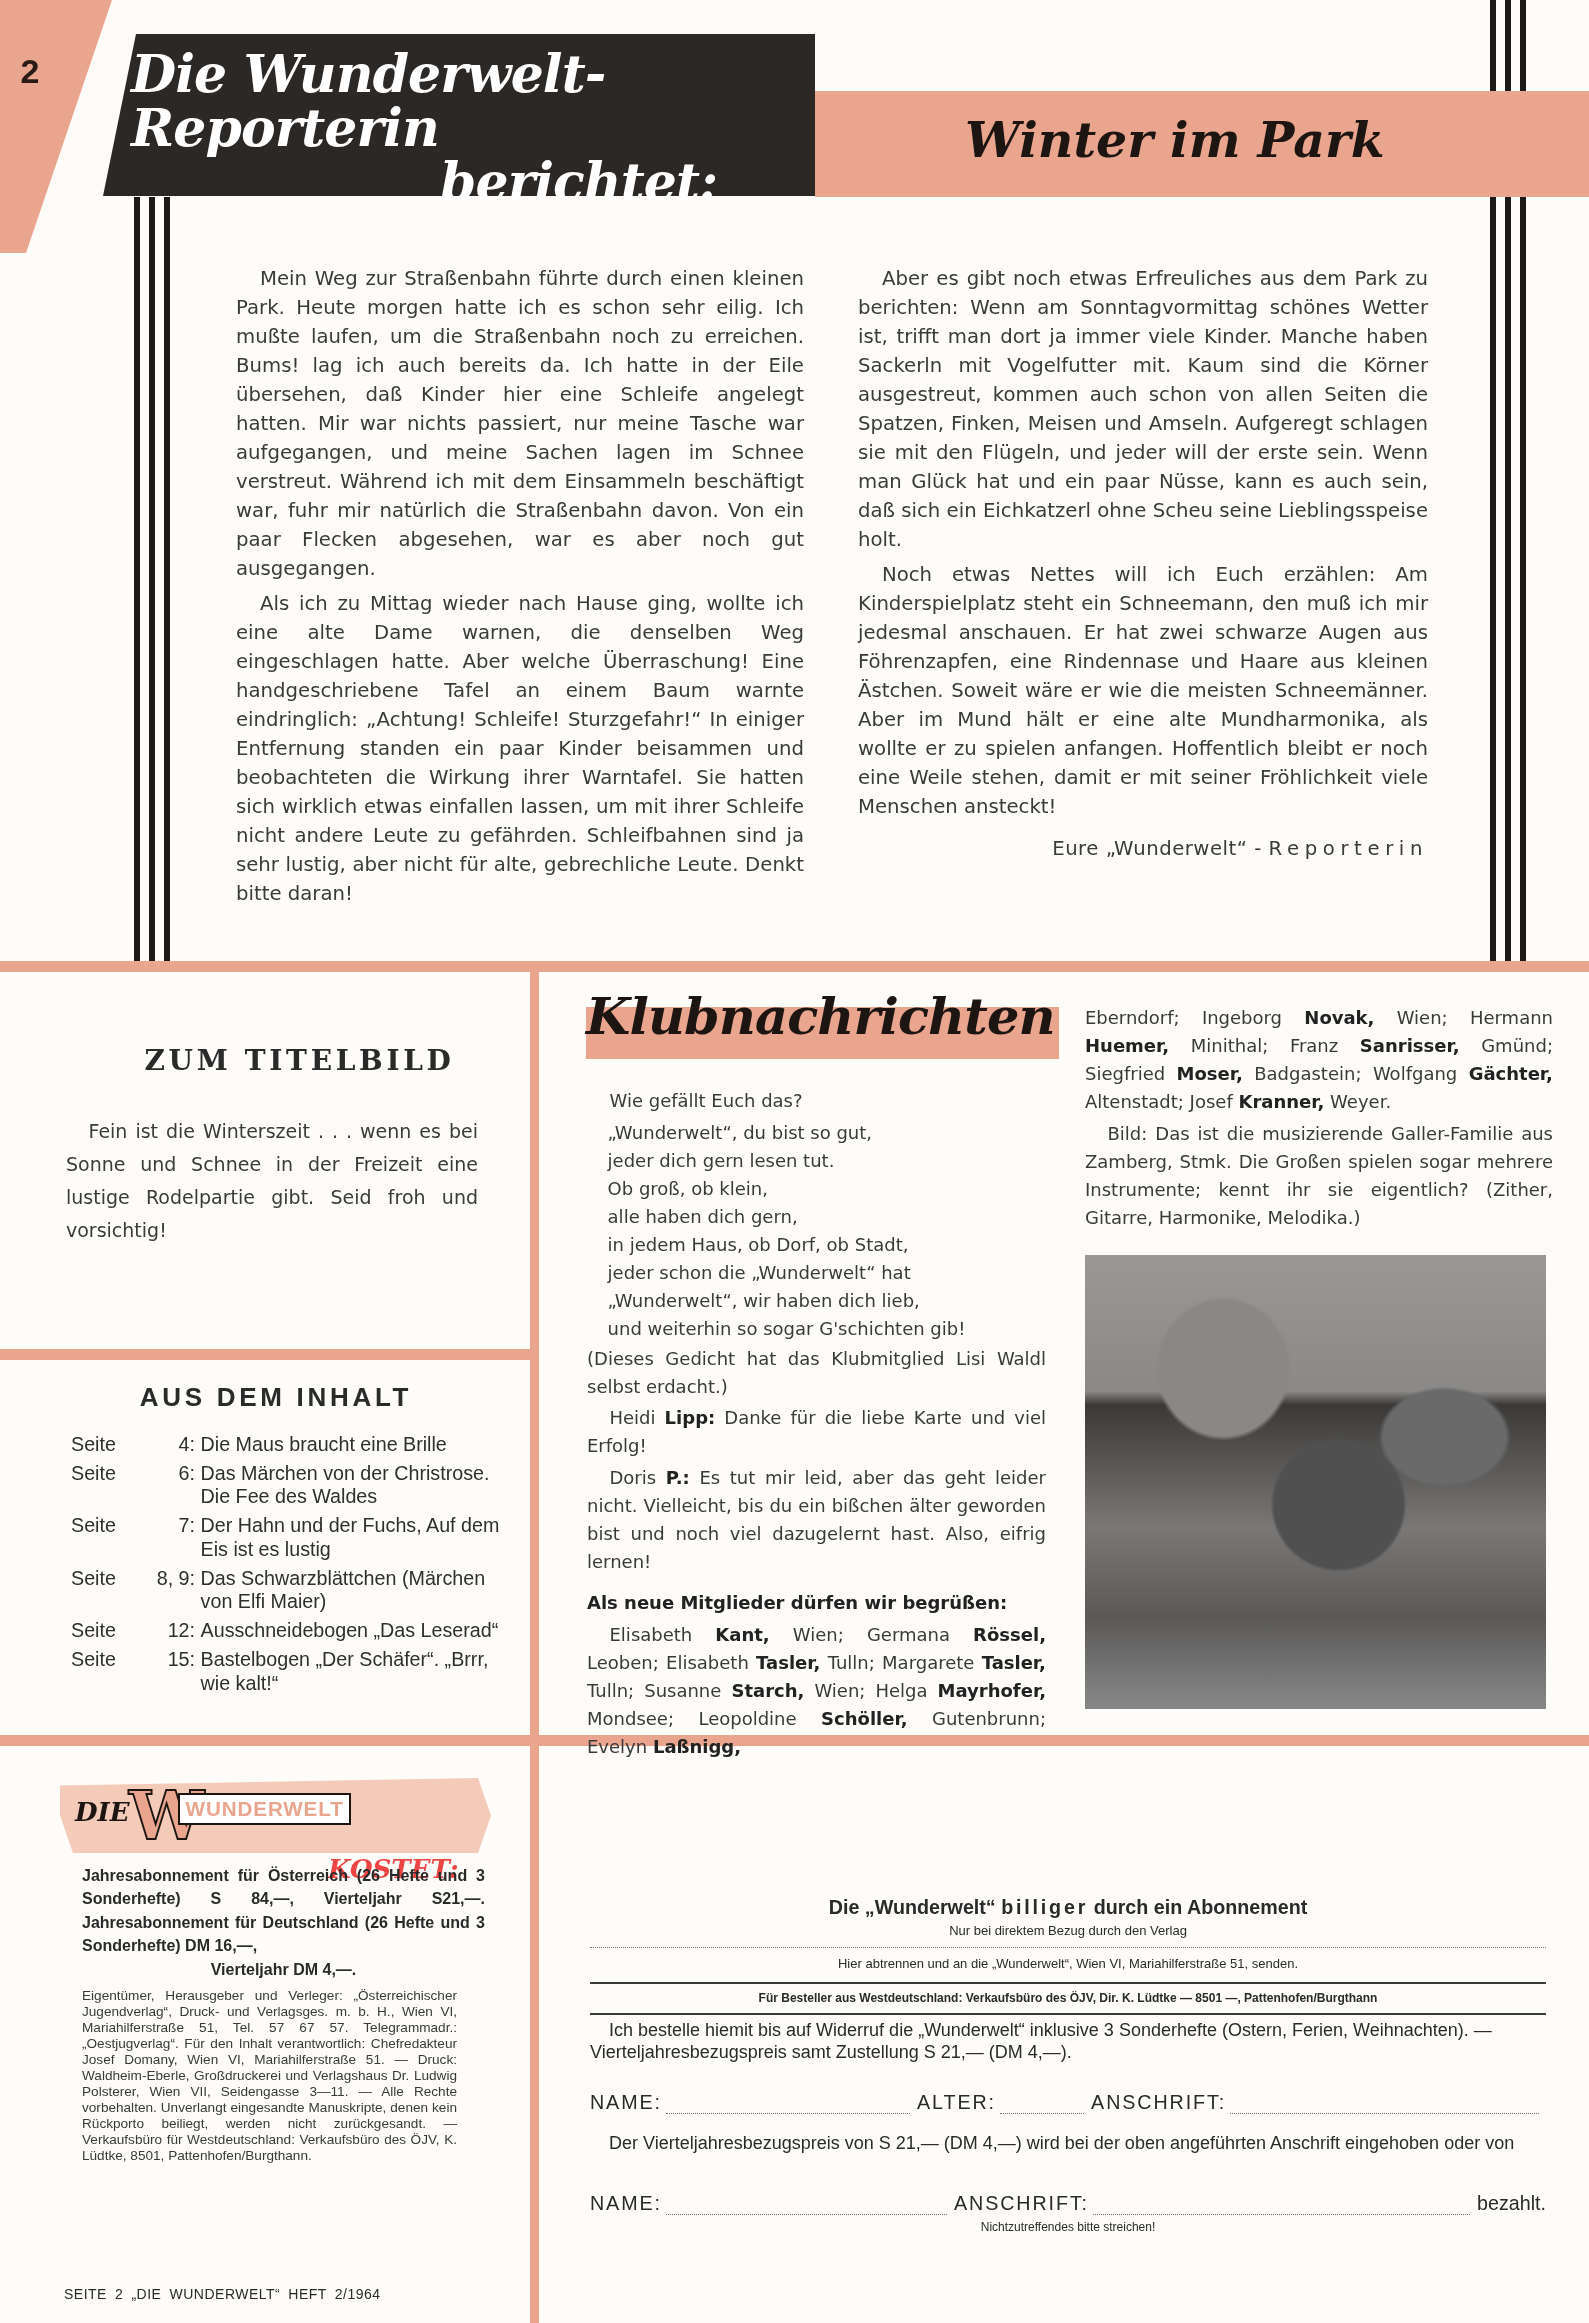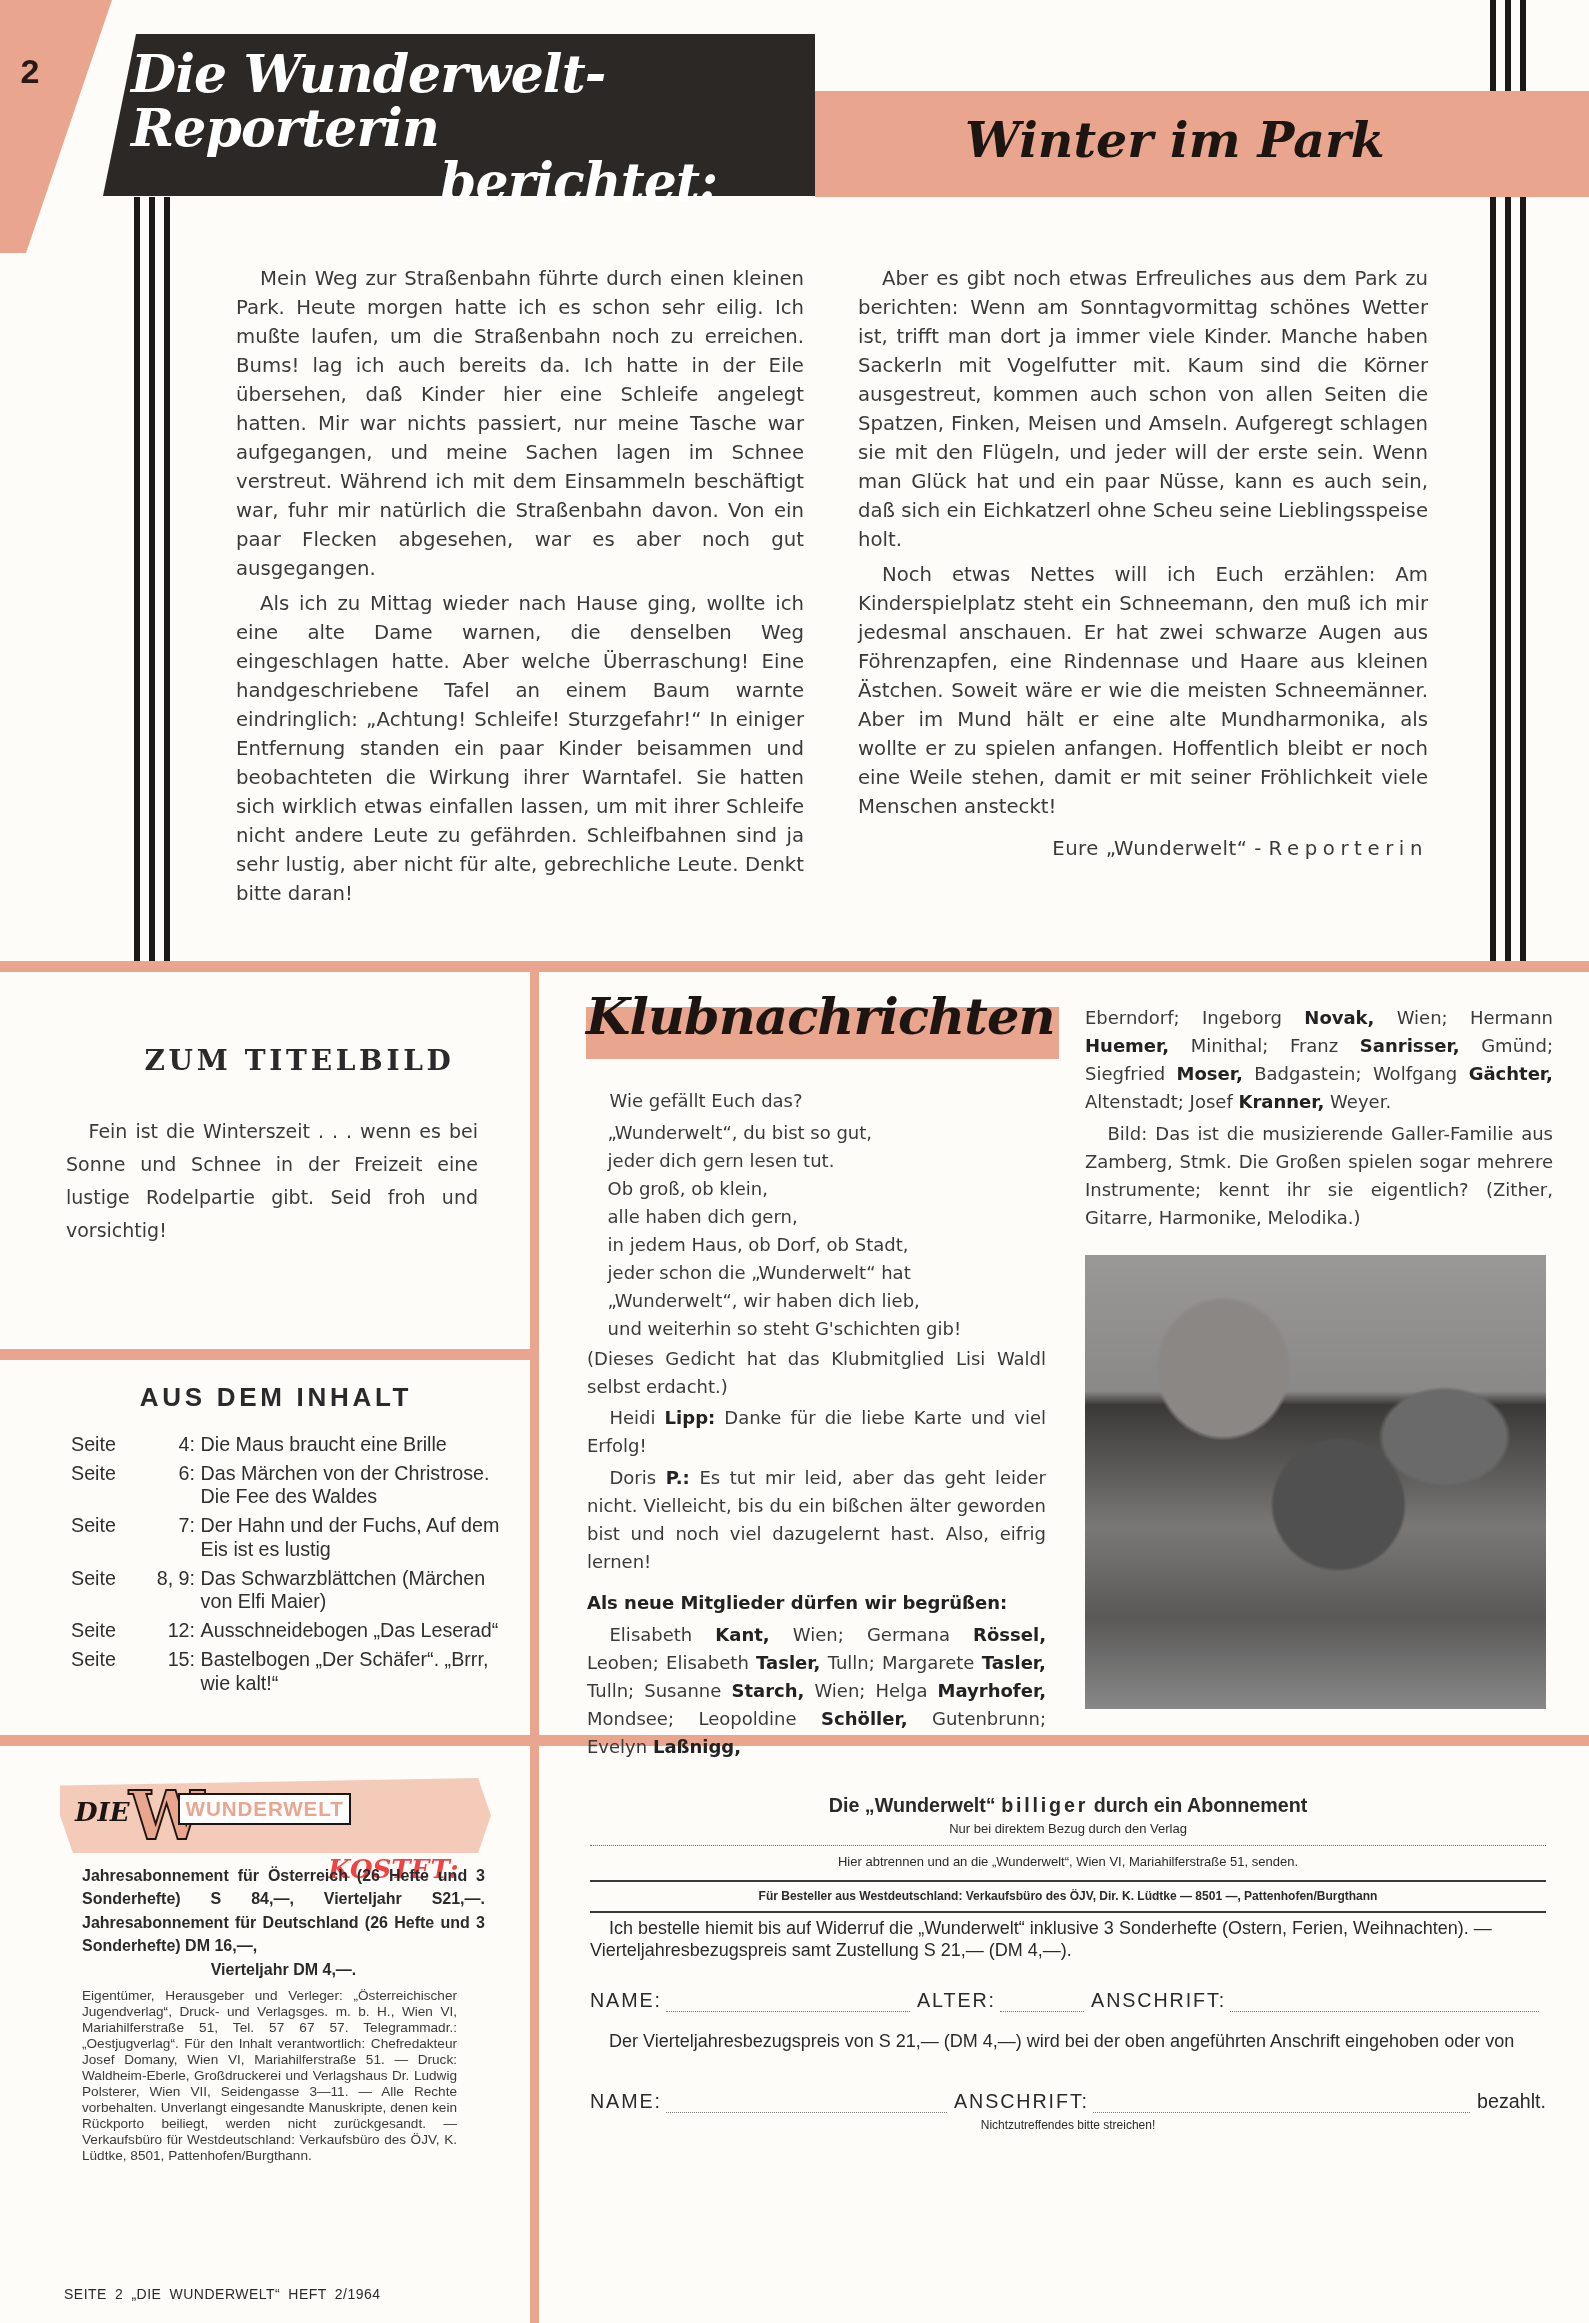--- a/index.html
+++ b/index.html
@@ -59,21 +59,21 @@
   #kostet-die { left:75px; top:1797px; font:italic bold 26px "DejaVu Serif", serif; color:#1c1512; }
   #kostet-w { left:129px; top:1776px; font:bold 67px "DejaVu Serif", serif; color:#e9a58d; -webkit-text-stroke:1.9px #1c1512; }
   #kostet-ribbon { left:178px; top:1793px; padding:1.9px 5.6px; border:2.8px solid #1c1512; background:#fff;
      font:bold 20.6px "Liberation Sans", sans-serif; color:#e9a58d; letter-spacing:0.9px; }
   #kostet-word { left:328px; top:1854px; font:italic bold 26px "DejaVu Serif", serif; color:#ef4444; }
   #kostet-price { left:82px; top:1864px; width:403px; font:bold 16px/23.4px "Liberation Sans", sans-serif; color:#2a2a2a; text-align:justify; }
   #kostet-price .last { text-align:center; display:block; }
   #impressum { left:82px; top:1988px; width:375px; font:13.6px/16px "Liberation Sans", sans-serif; color:#3a3a3a; text-align:justify; }
   #footer { left:64px; top:2286px; font:14px "Liberation Sans", sans-serif; color:#2a2a2a; letter-spacing:0.5px; word-spacing:3.7px; }
   
-  #order { left:590px; top:1794px; width:956px; font-family:"Liberation Sans", sans-serif; color:#2a2a2a; }
+  #order { left:590px; top:1896px; width:956px; font-family:"Liberation Sans", sans-serif; color:#2a2a2a; }
   #order-head { text-align:center; font:bold 19.7px "Liberation Sans", sans-serif; }
   #order-head .spaced { letter-spacing:2.8px; }
   #order-sub { text-align:center; font:13px "Liberation Sans", sans-serif; margin-top:3.7px; }
   .dotline { border-top:1.9px dotted #777; margin:9.4px 0 7.5px 0; }
   #order-cut { text-align:center; font:13px "Liberation Sans", sans-serif; }
   .thick { border-top:2.8px solid #3a3a3a; }
   #order-west { text-align:center; font:bold 12px "Liberation Sans", sans-serif; padding:7.5px 0; }
   #order-title { text-align:center; font:bold 23.4px "Liberation Sans", sans-serif; letter-spacing:8.4px; margin-top:9.4px; }
   #order-text { font:18px/21.5px "Liberation Sans", sans-serif; margin-top:5.6px; text-indent:19px; }
   .field-row { display:flex; align-items:flex-end; font:19.7px "Liberation Sans", sans-serif; letter-spacing:1.9px; margin-top:28px; }
@@ -174,21 +174,21 @@
 <div class="abs klub-col" style="left:587px; top:1087px; width:459px;">
   <p class="ind">Wie gefällt Euch das?</p>
   <div class="poem">
     <div>„Wunderwelt“, du bist so gut,</div>
     <div>jeder dich gern lesen tut.</div>
     <div>Ob groß, ob klein,</div>
     <div>alle haben dich gern,</div>
     <div>in jedem Haus, ob Dorf, ob Stadt,</div>
     <div>jeder schon die „Wunderwelt“ hat</div>
     <div>„Wunderwelt“, wir haben dich lieb,</div>
-    <div>und weiterhin so steht G'schichten gib!</div>
+    <div>und weiterhin so sogar G'schichten gib!</div>
   </div>
   <p>(Dieses Gedicht hat das Klubmitglied Lisi Waldl selbst erdacht.)</p>
   <p class="ind">
     <span>Heidi</span>
     <span class="bold">Lipp:</span>
     <span>Danke für die liebe Karte und viel Erfolg!</span>
   </p>
   <p class="ind">
     <span>Doris</span>
     <span class="bold">P.:</span>

